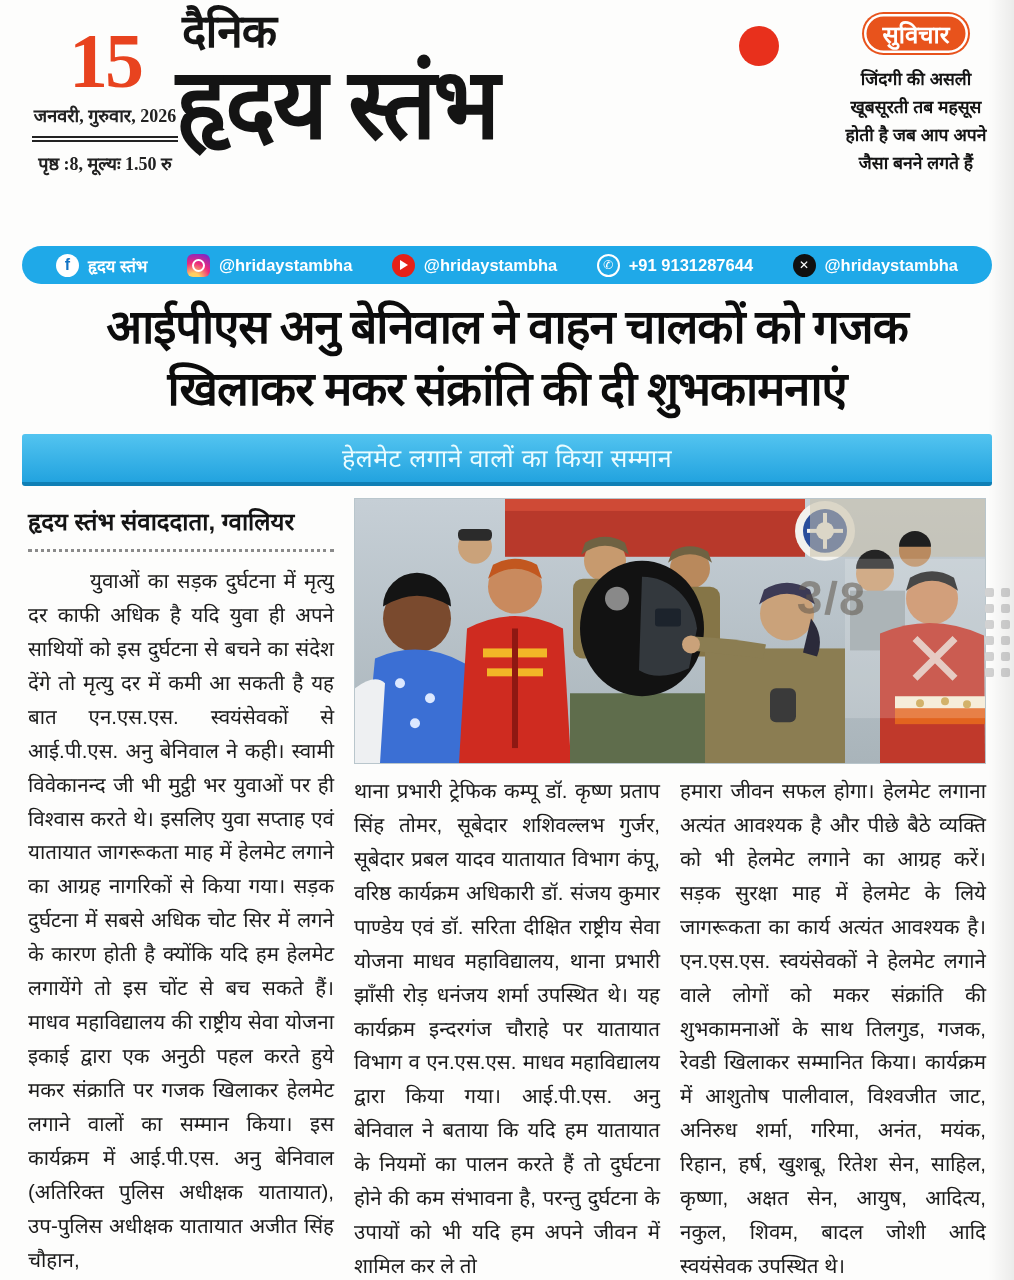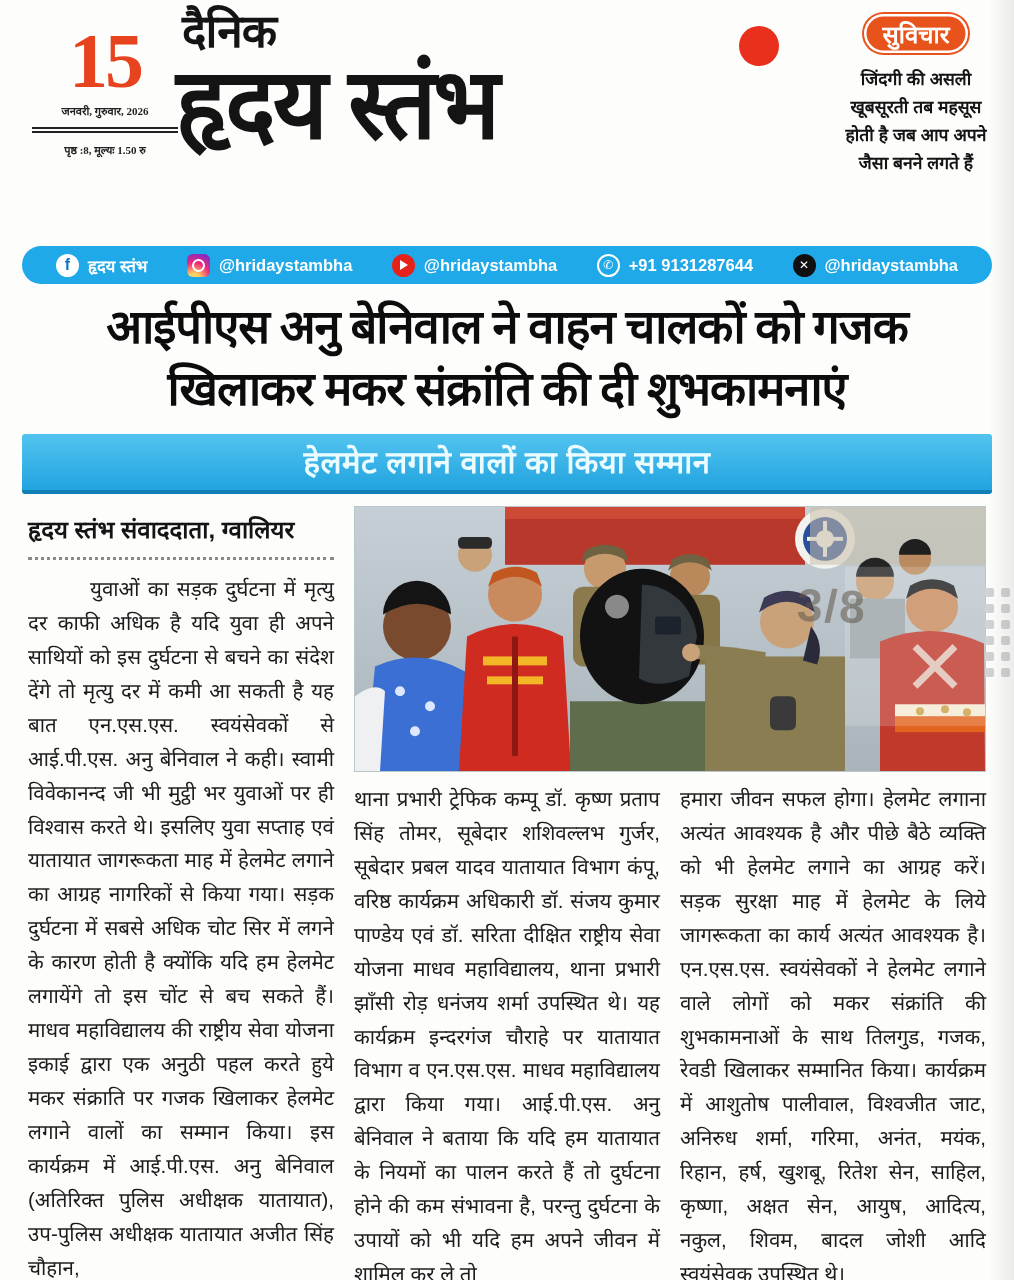--- a/index.html
+++ b/index.html
@@ -11,21 +11,21 @@
   body::after{ 
     content:""; position:absolute; top:0; right:0; width:26px; height:100%;
     background:linear-gradient(to right, rgba(0,0,0,0), rgba(0,0,0,0.07));
     pointer-events:none;
   }
 
   
   .header{ position:relative; height:242px; }
   .dateblock{ position:absolute; left:26px; top:26px; width:158px; text-align:center;font-family:Liberation Serif, serif; }
   .day-number{ font-size:78px; font-weight:900; color:#e8431f; line-height:0.9; letter-spacing:-3px; }
-  .date-small{ font-size:11px; font-weight:800; color:#222; padding:7px 0; }
+  .date-small{ font-size:18px; font-weight:800; color:#222; padding:7px 0; }
   .rule{ border:none; border-top:2px solid #222; margin:2px 6px; }
 
   .masthead{ position:absolute; left:176px; top:8px; width:682px; }
   .daily{ font-size:46px; font-weight:900; color:#141414; letter-spacing:-1px; line-height:1; padding-left:6px; }
   .main-title{ font-size:95px; font-weight:900; color:#141414; letter-spacing:-3px; line-height:1.02;
                white-space:nowrap; transform:scaleY(1.04); transform-origin:left top; }
   .red-dot{ position:absolute; left:563px; top:18px; width:40px; height:40px; border-radius:50%; background:#e8301c; }
   .tagline-pill{ width:fit-content; margin:6px auto 0; background:#ea1d25; color:#fff;
                  font-size:21px; font-weight:800; padding:4px 30px; border-radius:999px; }
 
@@ -47,21 +47,21 @@
   .ic-yt{ background:#e62117; }
   .ic-yt::after{ content:""; border-style:solid; border-width:5px 0 5px 8px; border-color:transparent transparent transparent #fff; margin-left:2px; }
   .ic-wa{ border:2px solid #fff; background:transparent; color:#fff; font-size:12px; }
   .ic-x{ background:#101010; color:#fff; font-size:12px; font-weight:900; }
 
   
   .headline{ margin:12px 30px 0; text-align:center; font-size:47px; font-weight:900;
              letter-spacing:-1px; line-height:1.32; color:#0c0c0c;font-family:Liberation Serif, serif; }
   .subheadbar{ margin:14px 22px 0; background:linear-gradient(#53c4f0,#22a3df); border-bottom:4px solid #0f7fb5;
                border-radius:3px; text-align:center; padding:6px 0 8px; }
-  .subheadbar .txt{ color:#eafcff; font-size:31px; font-weight:700; letter-spacing:0.5px; }
+  .subheadbar .txt{ color:#eafcff; font-size:25px; font-weight:400; letter-spacing:0.5px; }
 
   
   .article{ margin:12px 28px 0; display:grid; grid-template-columns:1fr 1fr 1fr; column-gap:20px;
             grid-template-rows:54px 212px auto;
             grid-template-areas:"byline photo photo" "text1 photo photo" "text1 text2 text3"; }
   .byline{ grid-area:byline; font-size:24px; font-weight:900; color:#141414;
            border-bottom:3px dotted #8a8a8a; padding:6px 0 10px; }
   .photo{ grid-area:photo; border:1px solid #b9c6cc; position:relative; overflow:hidden; background:#cfd6da; }
   .photo svg{ display:block; width:100%; height:100%; }
   .page-indicator{ position:absolute; top:72px; right:118px; font-size:46px; font-weight:700;

